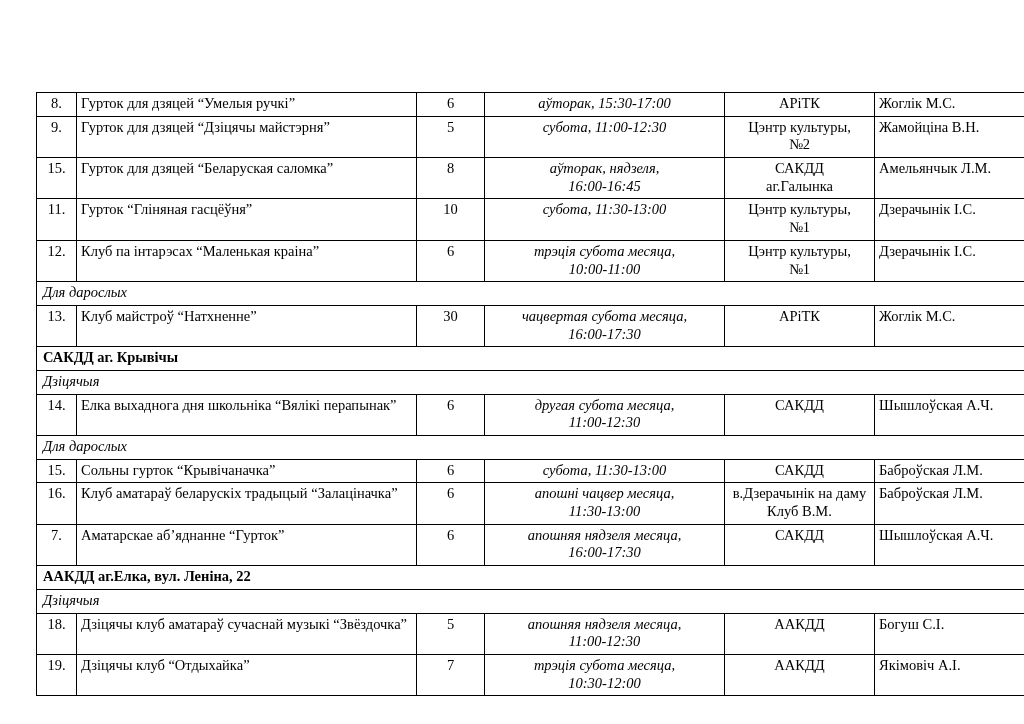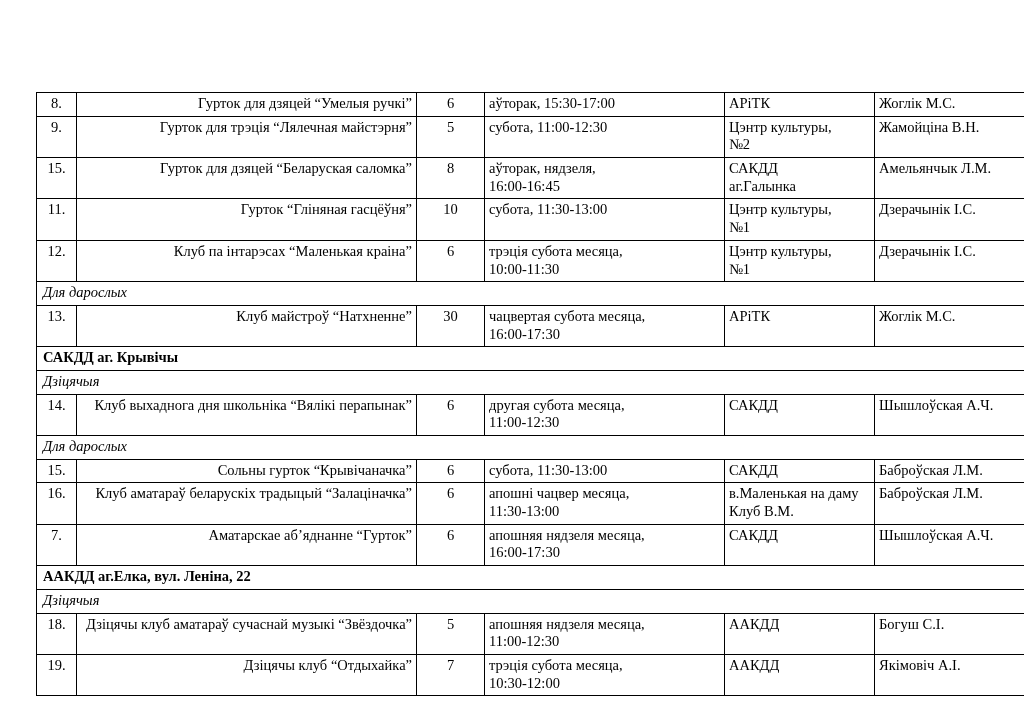--- a/index.html
+++ b/index.html
@@ -36,24 +36,24 @@
   }
   
   col.c-num   { width: 40px; }
   col.c-name  { width: 340px; }
   col.c-count { width: 68px; }
   col.c-time  { width: 240px; }
   col.c-place { width: 150px; }
   col.c-lead  { width: 154px; }
 
   td.num   { text-align: center; }
-  td.name  { text-align: right; padding-left: 6px; }
+  td.name  { text-align: left; padding-left: 6px; }
   td.count { text-align: center; }
-  td.time  { text-align: left; }
-  td.place { text-align: left; }
+  td.time  { text-align: center; font-style: italic; }
+  td.place { text-align: center; }
   td.lead  { text-align: left; padding-left: 6px; }
 
   tr.section td {
     font-weight: bold;
     text-align: left;
     padding-left: 6px;
   }
   tr.subsection td {
     font-style: italic;
     text-align: left;
@@ -82,21 +82,21 @@
           <td class="time">
             <span class="cellline">аўторак, 15:30-17:00</span>
           </td>
           <td class="place">
             <span class="cellline">АРіТК</span>
           </td>
           <td class="lead">Жоглік М.С.</td>
         </tr>
         <tr>
           <td class="num">9.</td>
-          <td class="name">Гурток для трэція “Лялечная майстэрня”</td>
+          <td class="name">Гурток для дзяцей “Дзіцячы майстэрня”</td>
           <td class="count">5</td>
           <td class="time">
             <span class="cellline">субота, 11:00-12:30</span>
           </td>
           <td class="place">
             <span class="cellline">Цэнтр культуры,</span>
             <span class="cellline">№2</span>
           </td>
           <td class="lead">Жамойціна В.Н.</td>
         </tr>
@@ -126,21 +126,21 @@
             <span class="cellline">№1</span>
           </td>
           <td class="lead">Дзерачынік І.С.</td>
         </tr>
         <tr>
           <td class="num">12.</td>
           <td class="name">Клуб па інтарэсах “Маленькая краіна”</td>
           <td class="count">6</td>
           <td class="time">
             <span class="cellline">трэція субота месяца,</span>
-            <span class="cellline">10:00-11:30</span>
+            <span class="cellline">10:00-11:00</span>
           </td>
           <td class="place">
             <span class="cellline">Цэнтр культуры,</span>
             <span class="cellline">№1</span>
           </td>
           <td class="lead">Дзерачынік І.С.</td>
         </tr>
         <tr class="subsection">
           <td colspan="6">Для дарослых</td>
         </tr>
@@ -158,21 +158,21 @@
           <td class="lead">Жоглік М.С.</td>
         </tr>
         <tr class="section">
           <td colspan="6">САКДД аг. Крывічы</td>
         </tr>
         <tr class="subsection">
           <td colspan="6">Дзіцячыя</td>
         </tr>
         <tr>
           <td class="num">14.</td>
-          <td class="name">Клуб выхаднога дня школьніка “Вялікі перапынак”</td>
+          <td class="name">Елка выхаднога дня школьніка “Вялікі перапынак”</td>
           <td class="count">6</td>
           <td class="time">
             <span class="cellline">другая субота месяца,</span>
             <span class="cellline">11:00-12:30</span>
           </td>
           <td class="place">
             <span class="cellline">САКДД</span>
           </td>
           <td class="lead">Шышлоўская А.Ч.</td>
         </tr>
@@ -193,21 +193,21 @@
         </tr>
         <tr>
           <td class="num">16.</td>
           <td class="name">Клуб аматараў беларускіх традыцый “Залаціначка”</td>
           <td class="count">6</td>
           <td class="time">
             <span class="cellline">апошні чацвер месяца,</span>
             <span class="cellline">11:30-13:00</span>
           </td>
           <td class="place">
-            <span class="cellline">в.Маленькая на даму</span>
+            <span class="cellline">в.Дзерачынік на даму</span>
             <span class="cellline">Клуб В.М.</span>
           </td>
           <td class="lead">Баброўская Л.М.</td>
         </tr>
         <tr>
           <td class="num">7.</td>
           <td class="name">Аматарскае аб’яднанне “Гурток”</td>
           <td class="count">6</td>
           <td class="time">
             <span class="cellline">апошняя нядзеля месяца,</span>

